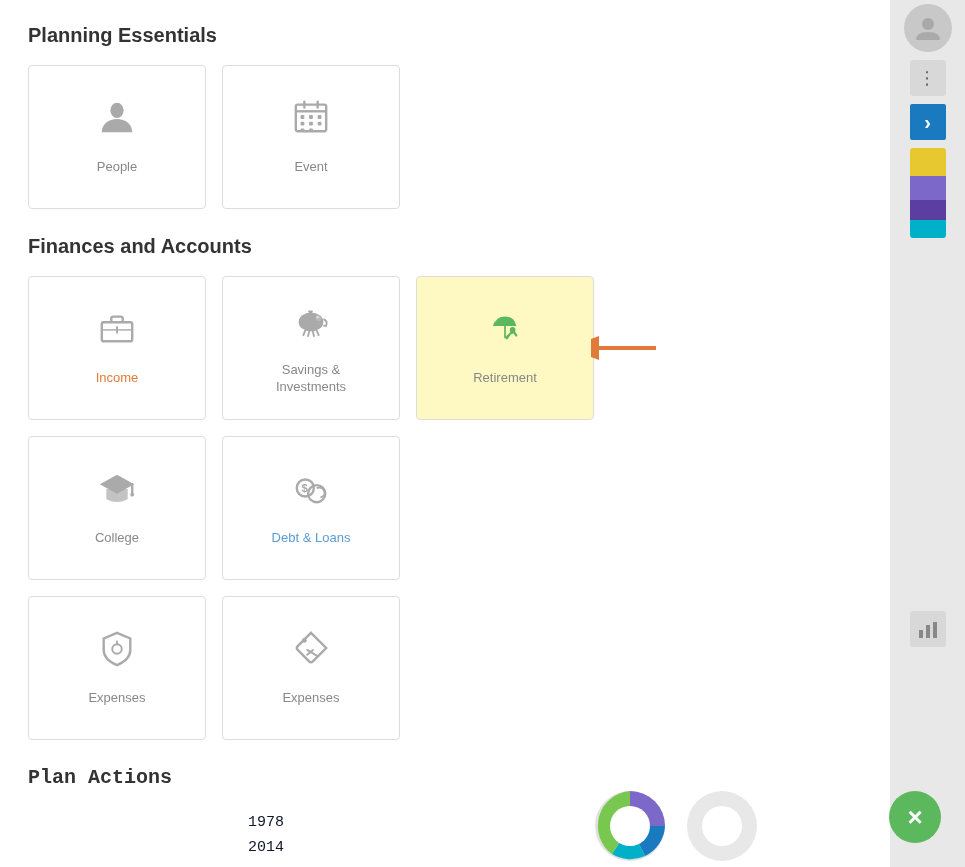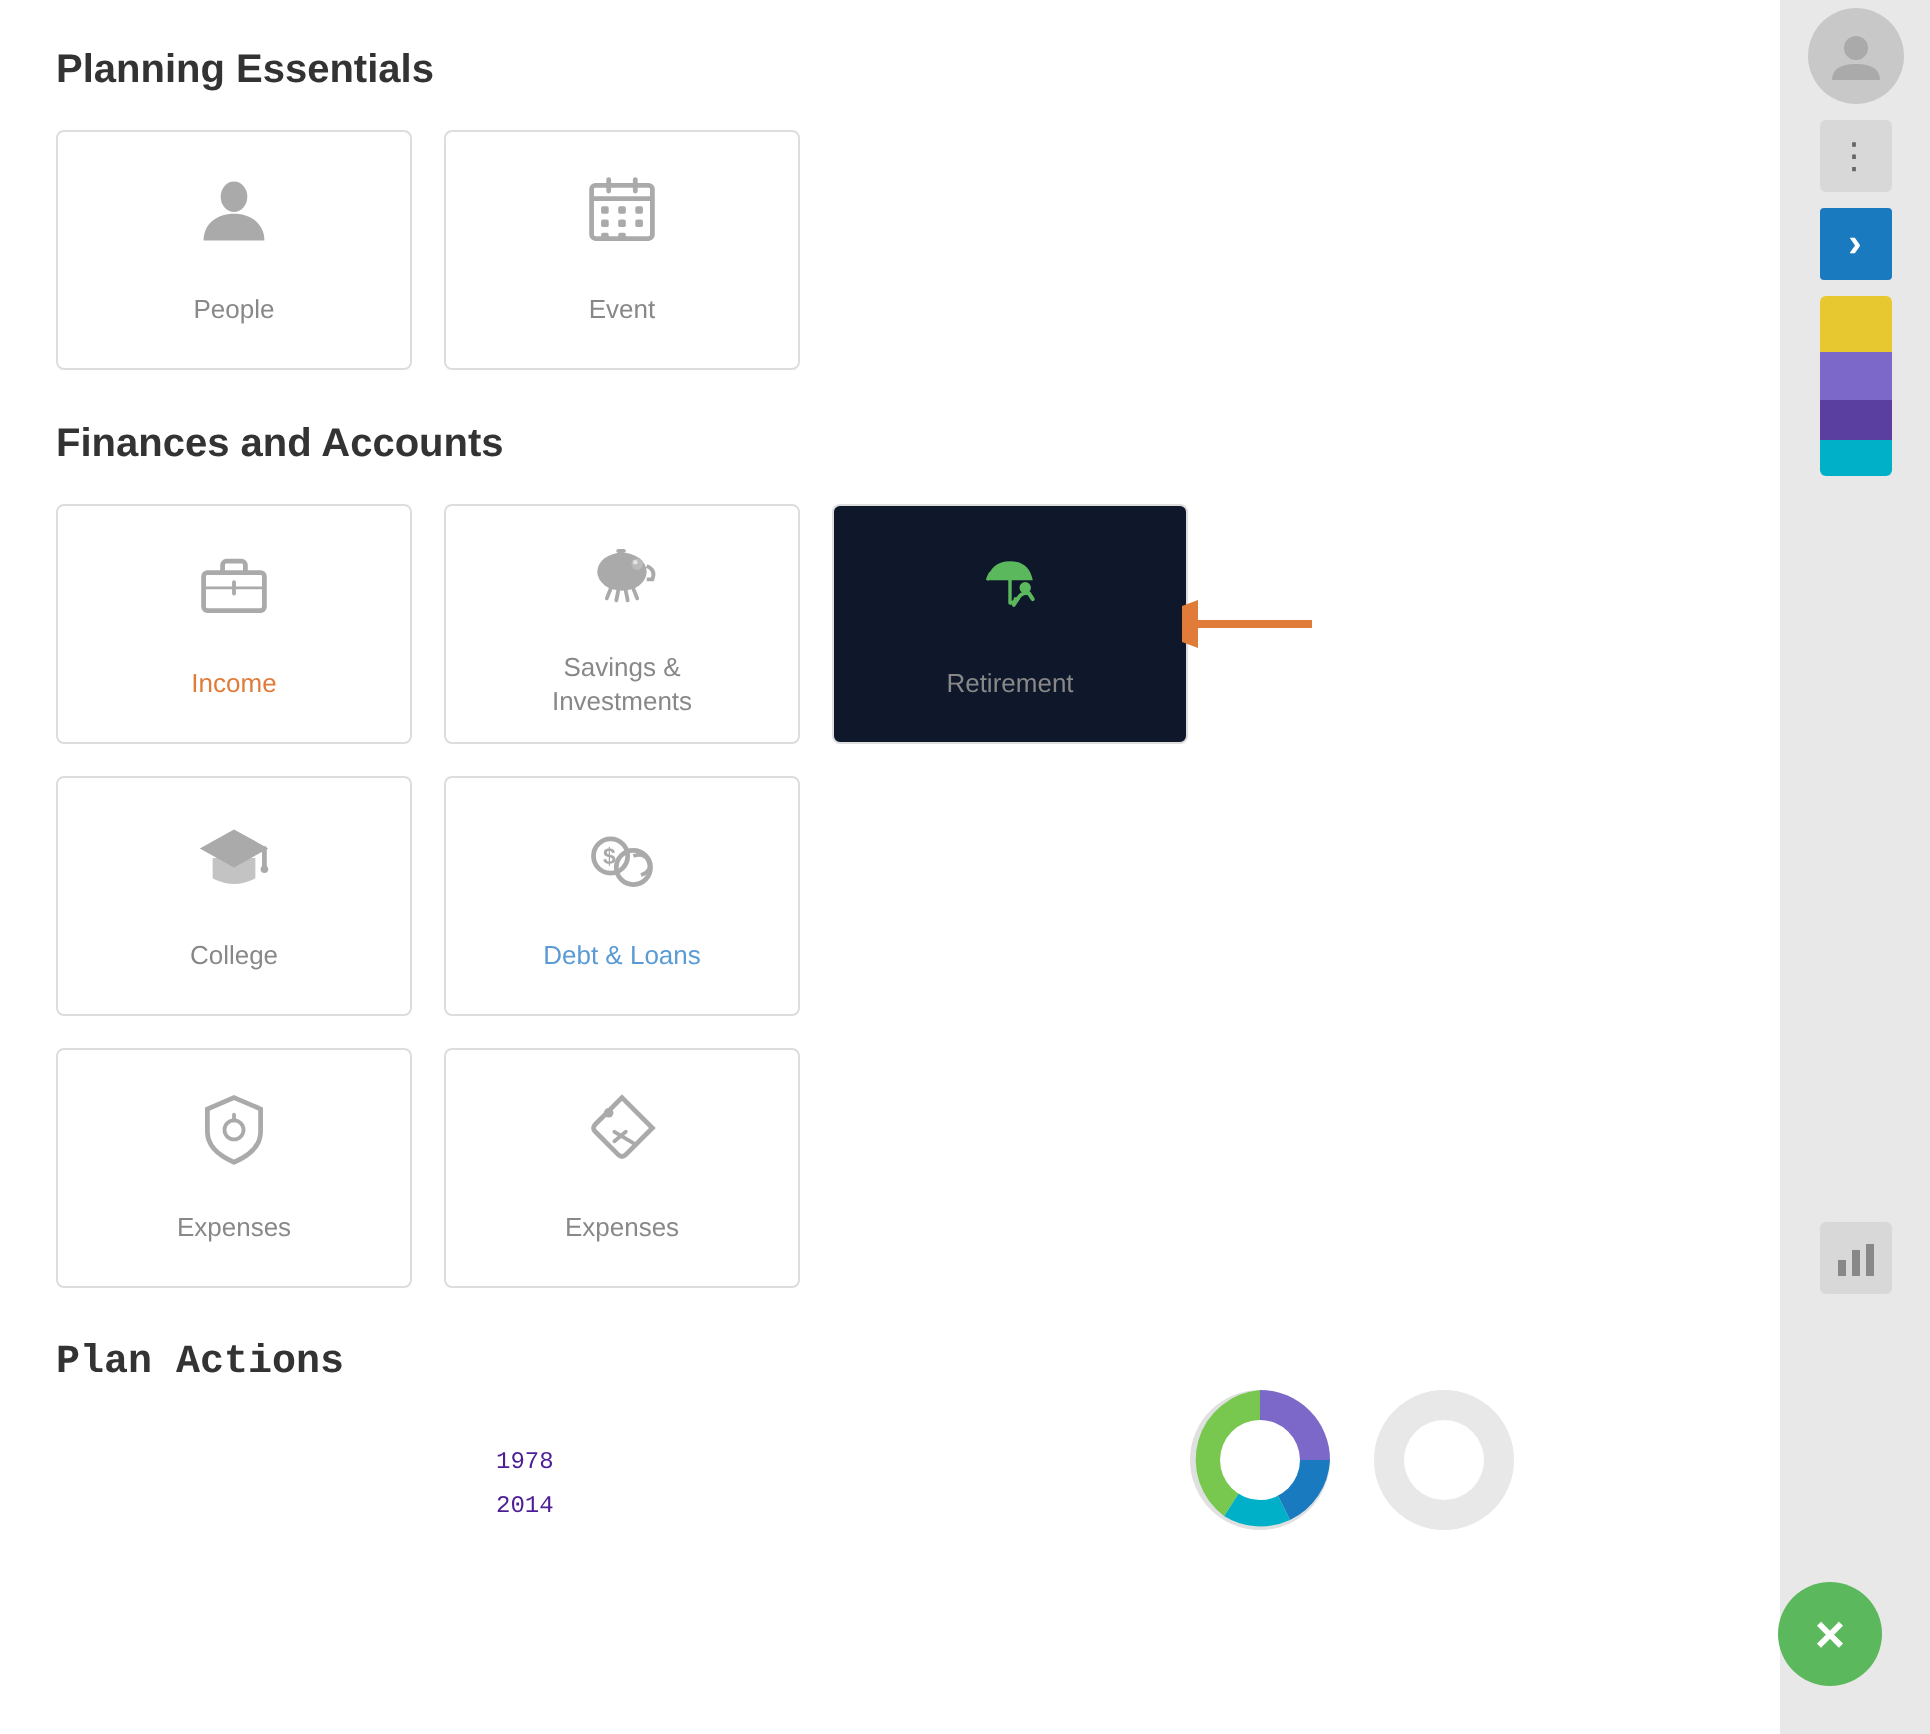--- a/index.html
+++ b/index.html
@@ -28,34 +28,34 @@
     }
 
     .grid-row {
       display: flex;
       gap: 16px;
       margin-bottom: 16px;
     }
 
     .card {
       width: 178px;
-      height: 120px;
+      height: 144px;
       border: 1px solid #ddd;
       border-radius: 4px;
       background: #fff;
       display: flex;
       flex-direction: column;
       align-items: center;
       justify-content: center;
       cursor: pointer;
       transition: background 0.15s;
     }
 
     .card.highlighted {
-      background: #0f172a;
+      background: #fef9c3;
     }
 
     .card .card-icon {
       font-size: 36px;
       margin-bottom: 8px;
       color: #888;
     }
 
     .card .card-label {
       font-size: 13px;
@@ -149,22 +149,22 @@
       height: 36px;
       background: #d8d8d8;
       border-radius: 3px;
       display: flex;
       align-items: center;
       justify-content: center;
       cursor: pointer;
     }
 
     .year-label {
-      font-size: 12px;
-      color: #4c1d95;
+      font-size: 15px;
+      color: #0f172a;
     }
 
     
     .close-btn {
       position: fixed;
       bottom: 24px;
       right: 24px;
       width: 52px;
       height: 52px;
       border-radius: 50%;

